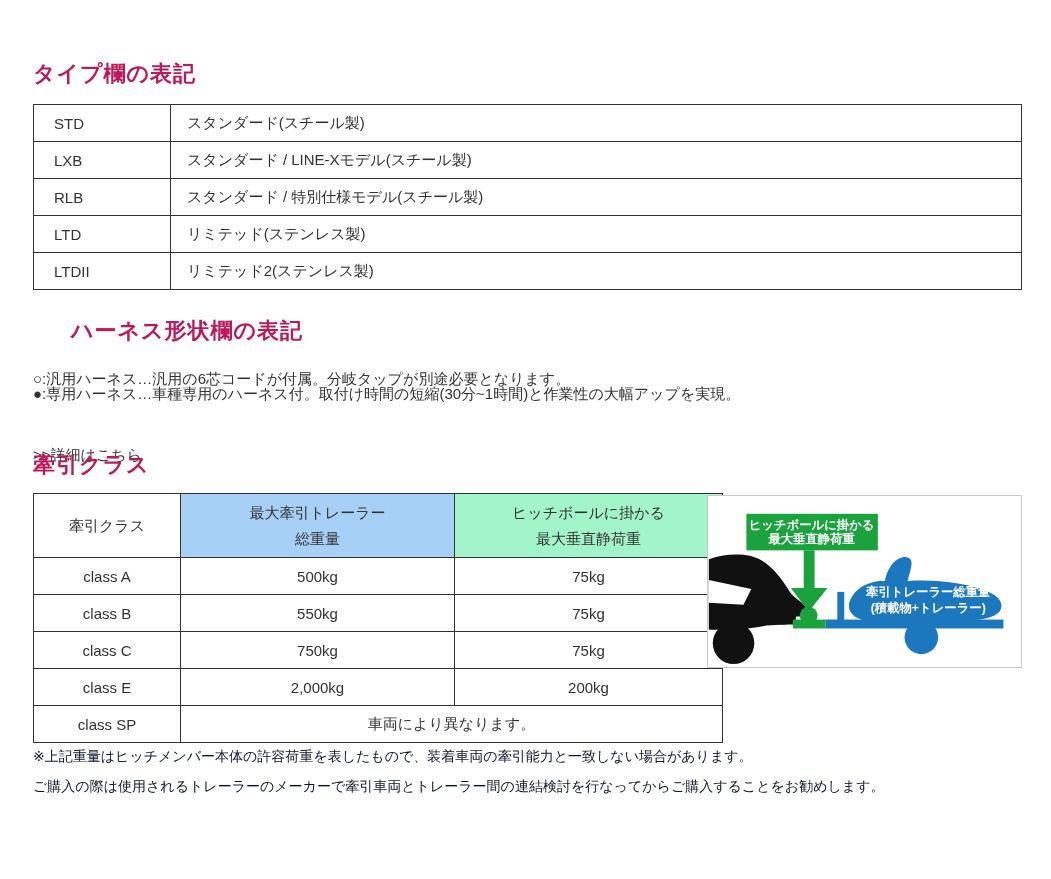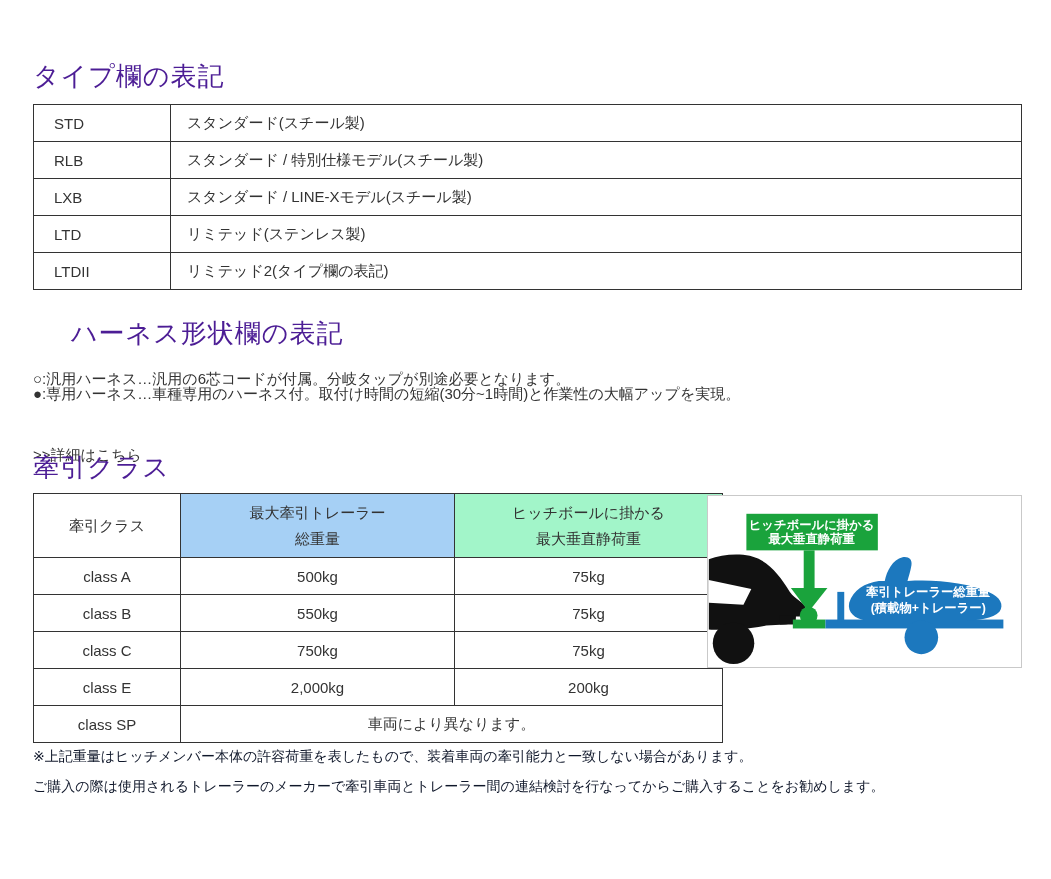--- a/index.html
+++ b/index.html
@@ -8,21 +8,21 @@
     width: 1051px; height: 879px;
     background: #ffffff;
     color: #333333;
     font-family: "Liberation Sans", "DejaVu Sans", sans-serif;
   }
   .page { position: relative; width: 1051px; height: 879px; overflow: hidden; }
 
   .sec-heading {
     position: absolute; left: 33px;
     margin: 0;
-    font-size: 26px; font-weight: normal; color: #4c1d95;
+    font-size: 22px; font-weight: bold; color: #be185d;
     letter-spacing: 1px;
   }
   #heading-type    { top: 59px; }
   #heading-harness { top: 316px; margin-left: 38px; }
   #heading-towing  { top: 450px; }
 
   
   table { border-collapse: collapse; padding-left: 21px; }
   #type-table {
     position: absolute; left: 33px; top: 104px;
@@ -99,34 +99,34 @@
 
   <h2 class="sec-heading" id="heading-type">タイプ欄の表記</h2>
 
   <table id="type-table">
     <tbody>
       <tr>
         <td class="code">STD</td>
         <td class="desc">スタンダード(スチール製)</td>
       </tr>
       <tr>
+        <td class="code">LXB</td>
+        <td class="desc">スタンダード / LINE-Xモデル(スチール製)</td>
+      </tr>
+      <tr>
         <td class="code">RLB</td>
         <td class="desc">スタンダード / 特別仕様モデル(スチール製)</td>
       </tr>
       <tr>
-        <td class="code">LXB</td>
-        <td class="desc">スタンダード / LINE-Xモデル(スチール製)</td>
-      </tr>
-      <tr>
         <td class="code">LTD</td>
         <td class="desc">リミテッド(ステンレス製)</td>
       </tr>
       <tr>
         <td class="code">LTDII</td>
-        <td class="desc">リミテッド2(タイプ欄の表記)</td>
+        <td class="desc">リミテッド2(ステンレス製)</td>
       </tr>
     </tbody>
   </table>
 
   <h2 class="sec-heading" id="heading-harness">ハーネス形状欄の表記</h2>
 
   <div class="harness-line" id="harness-line1">○:汎用ハーネス…汎用の6芯コードが付属。分岐タップが別途必要となります。</div>
   <div class="harness-line" id="harness-line2">●:専用ハーネス…車種専用のハーネス付。取付け時間の短縮(30分~1時間)と作業性の大幅アップを実現。</div>
   <div class="harness-line" id="harness-link">&gt;&gt;詳細はこちら</div>
 

